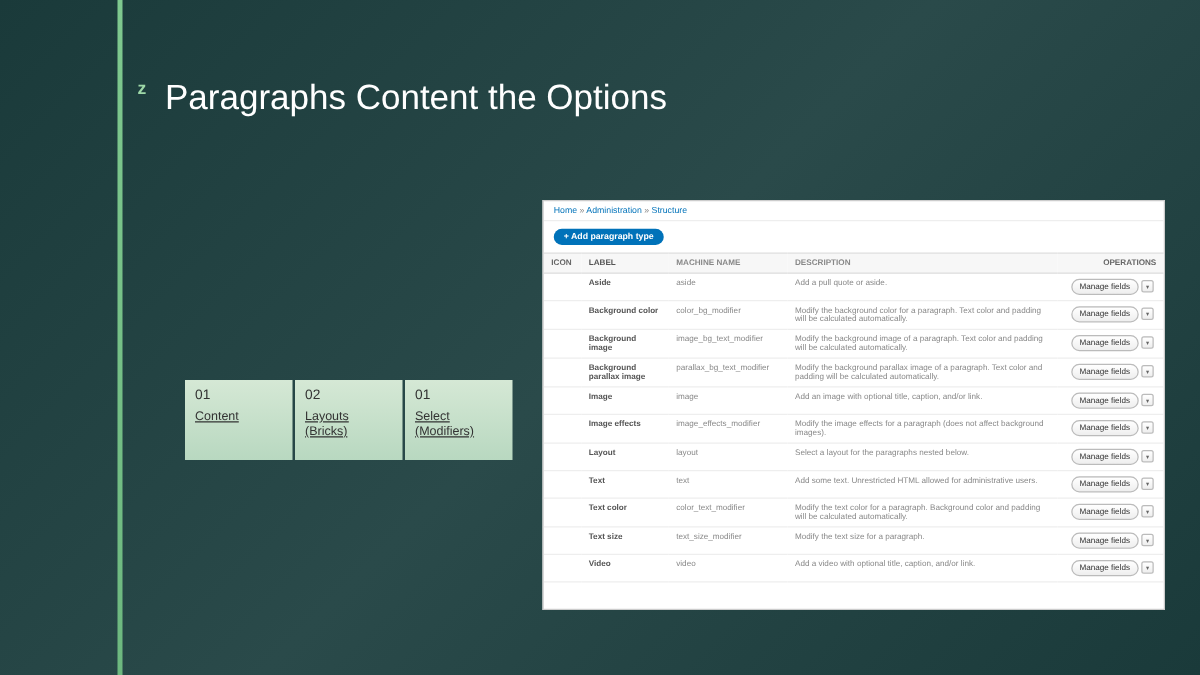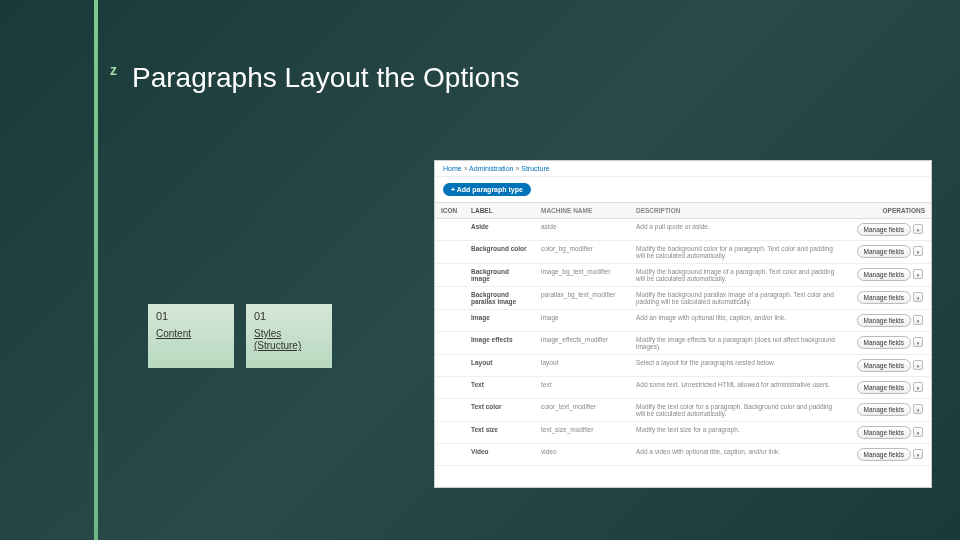--- a/index.html
+++ b/index.html
@@ -35,21 +35,21 @@
     top: 62px;
     font-size: 28px;
     font-weight: 300;
     color: #ffffff;
   }
   .cards {
     position: absolute;
     left: 148px;
     top: 304px;
     display: flex;
-    gap: 12px;
+    gap: 2px;
   }
   .card {
     width: 86px;
     height: 64px;
     background: linear-gradient(180deg, #d5e8d5 0%, #b8d8c0 100%);
     padding: 6px 8px;
     display: flex;
     flex-direction: column;
   }
   .card-num {
@@ -148,30 +148,34 @@
     pointer-events: none;
   }
 </style>
 </head>
 <body>
 
 <div class="left-bar"></div>
 
 <div class="z-icon">z</div>
 
-<h1 class="title">Paragraphs Layout the Options</h1>
+<h1 class="title">Paragraphs Content the Options</h1>
 
 <div class="cards">
   <div class="card">
     <div class="card-num">01</div>
     <div class="card-label">Content</div>
   </div>
   <div class="card">
+    <div class="card-num">02</div>
+    <div class="card-label">Layouts (Bricks)</div>
+  </div>
+  <div class="card">
     <div class="card-num">01</div>
-    <div class="card-label">Styles (Structure)</div>
+    <div class="card-label">Select (Modifiers)</div>
   </div>
 </div>
 
 <div class="screenshot">
   <div class="breadcrumb">
     <a>Home</a><span> » </span><a>Administration</a><span> » </span><a>Structure</a>
   </div>
   <span class="add-btn">+ Add paragraph type</span>
   <table>
     <thead>

